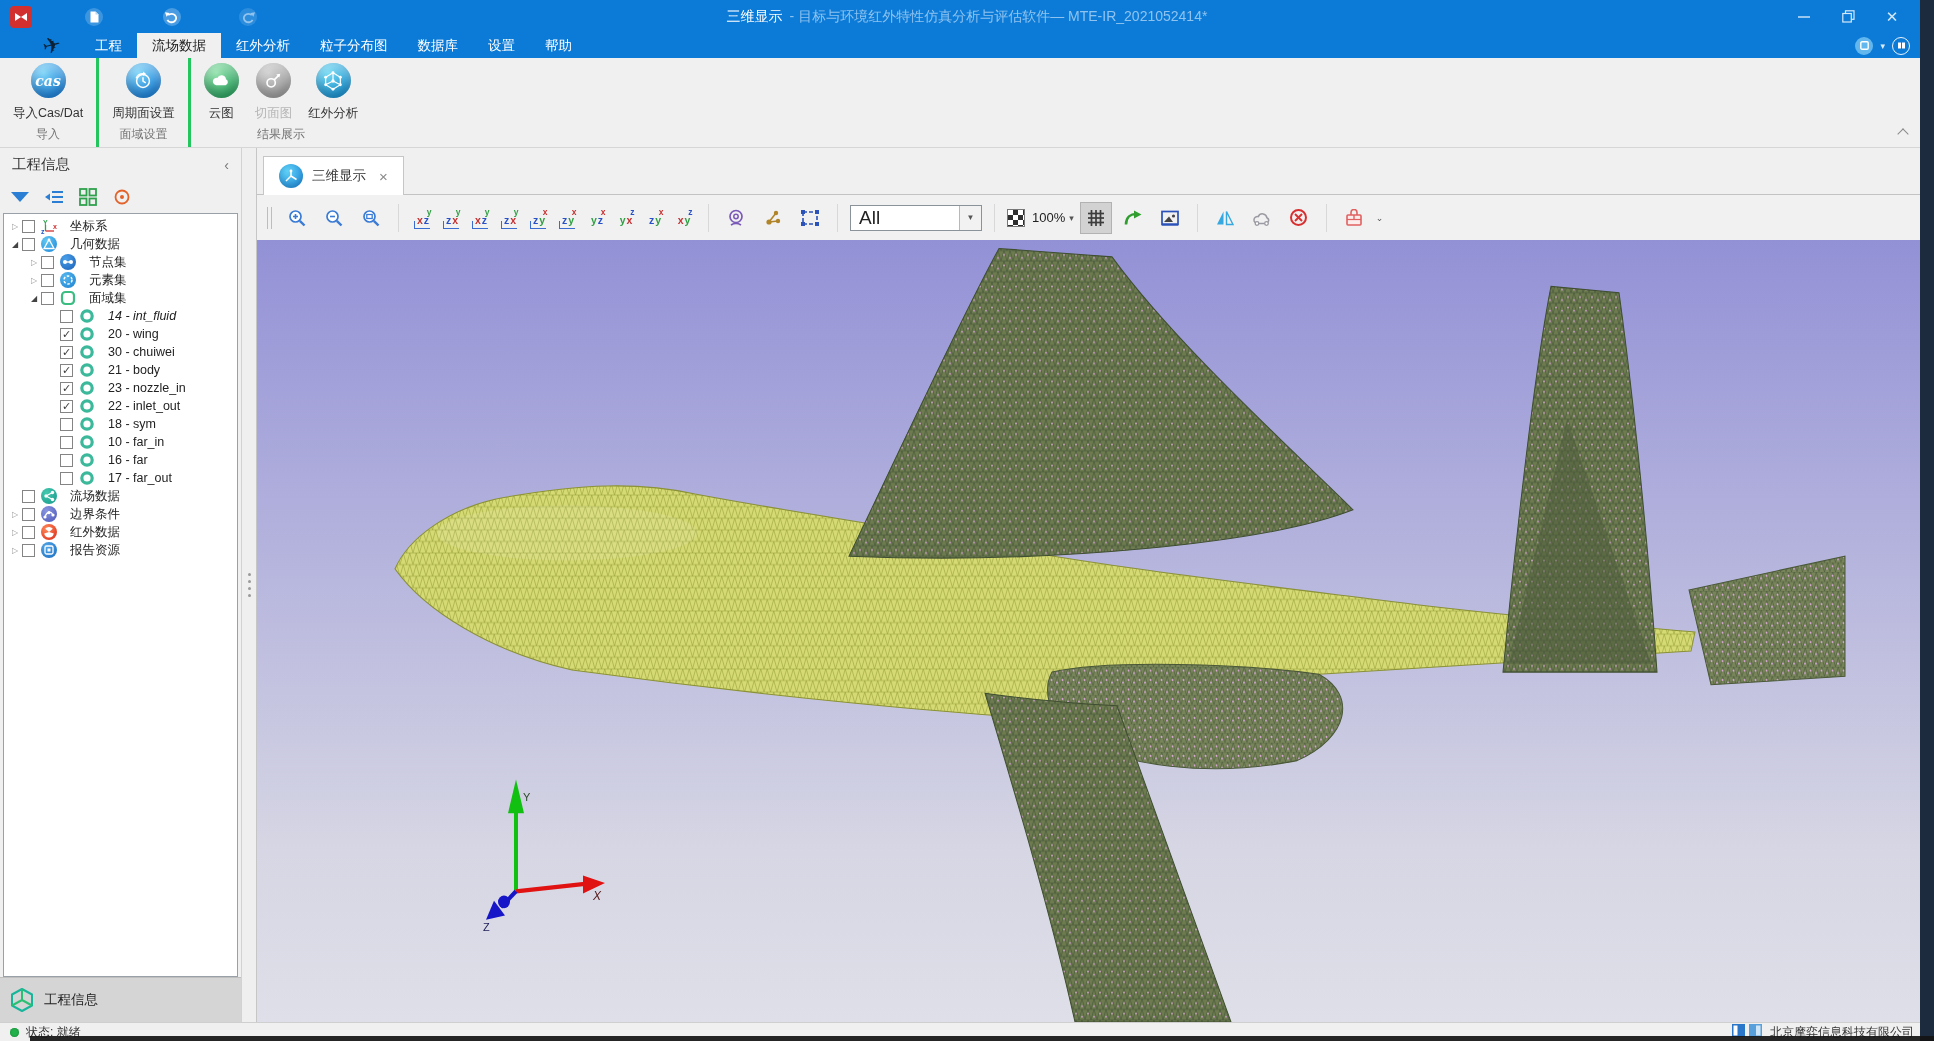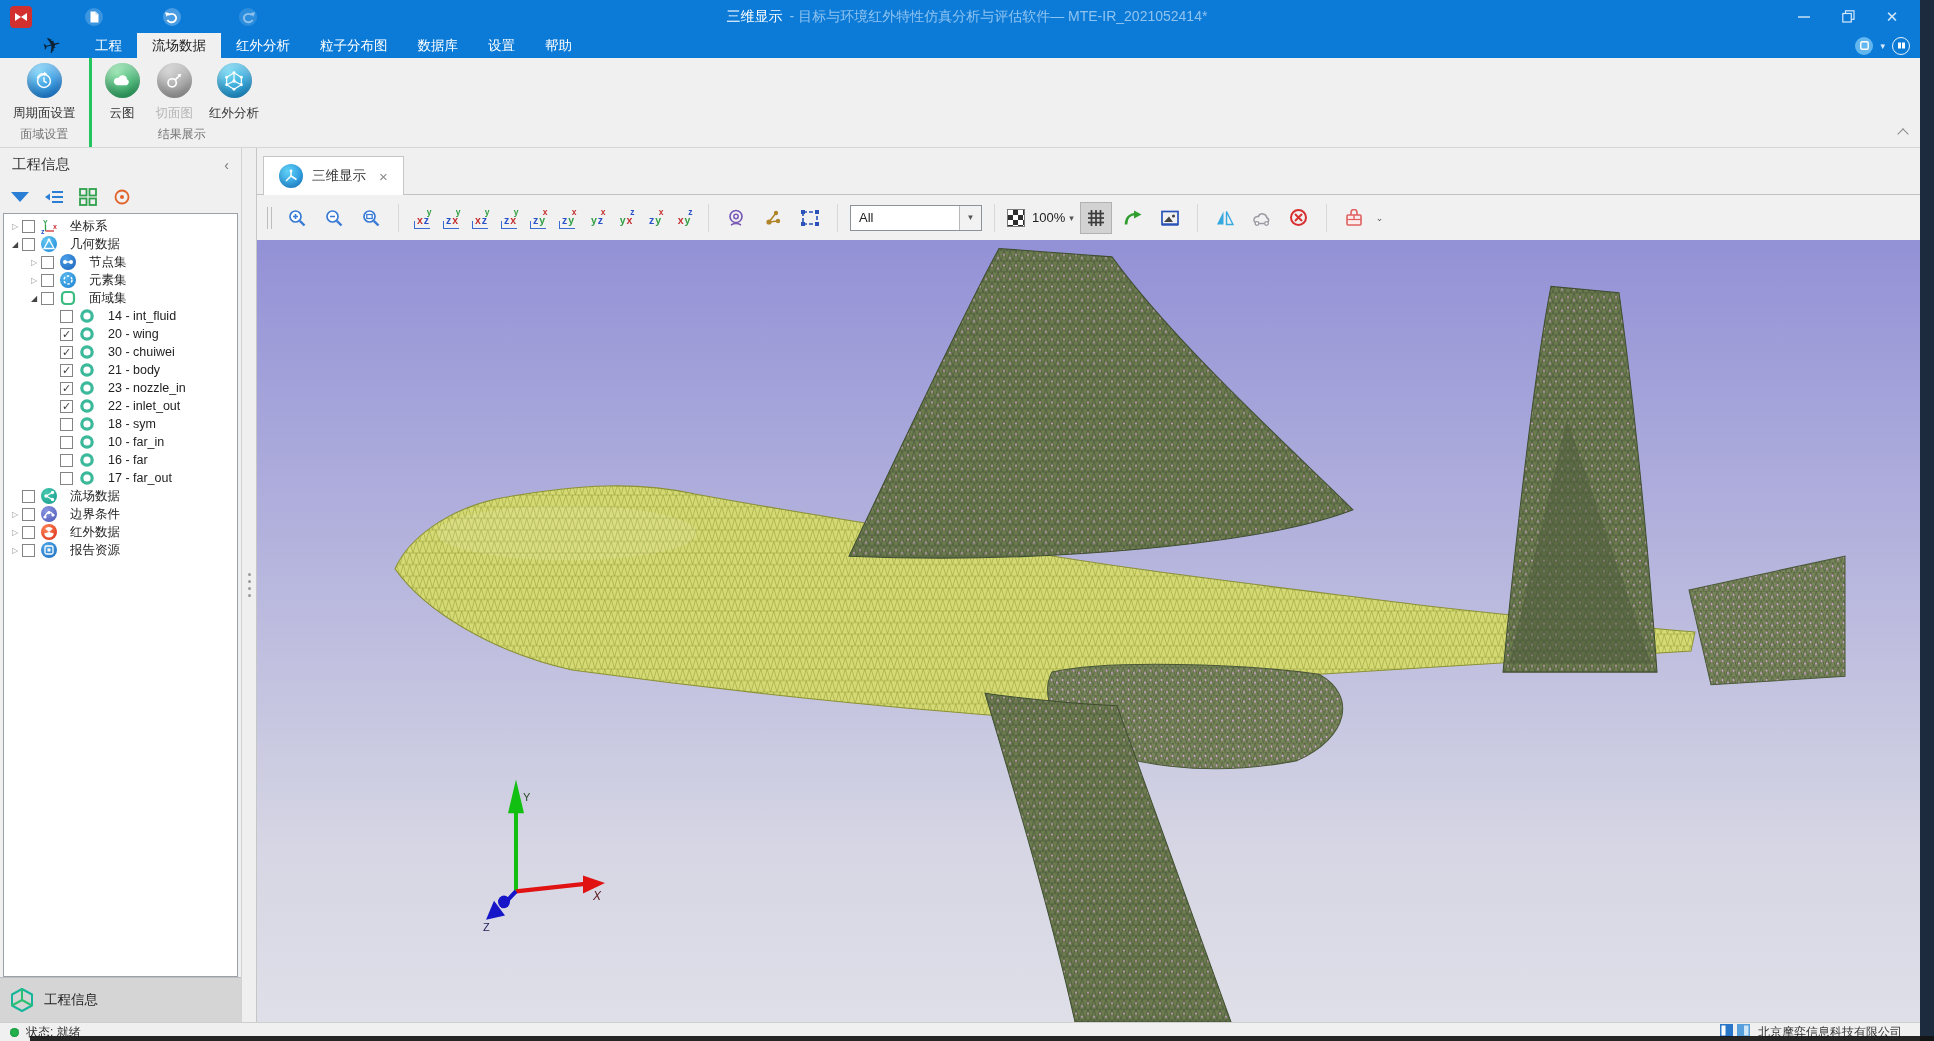--- a/index.html
+++ b/index.html
@@ -78,35 +78,35 @@
 .vt-handle{width:5px;height:22px;border-left:1px solid #bdbdbd;border-right:1px solid #bdbdbd;margin-right:3px}
 .vt-btn{width:30px;height:30px;border:none;background:transparent;display:flex;align-items:center;justify-content:center;padding:0}
 .vt-btn.pressed{background:#d2d2d2;outline:1px solid #b2b2b2}
 .vt-sep{width:1px;height:28px;background:#d8d8d8;margin:0 5px;flex:none}
 .vt-views{display:flex;gap:5px}
 .axicon{width:24px;height:24px;position:relative;text-align:center;padding-top:9px;font-weight:bold;font-size:10.5px;line-height:10px}
 .axicon b{font-style:normal;margin:0 .5px}
 .axicon .sup{position:absolute;top:1px;right:3px;font-size:8.5px}
 .axicon.planeview:after{content:"";position:absolute;left:3px;bottom:1px;width:15px;height:7px;border-left:1.5px solid #3a6bd0;border-bottom:1.5px solid #3a6bd0}
 .combo{display:flex;align-items:center;width:132px;height:26px;border:1px solid #8a929a;background:#fff}
-.combo-text{flex:1;padding-left:8px;font-size:13px;color:#222;text-align:left}
+.combo-text{flex:1;padding-left:8px;font-size:19px;color:#222;text-align:left}
 .combo-btn{width:22px;height:24px;display:flex;align-items:center;justify-content:center;background:#f2f2f2;border-left:1px solid #b8b8b8;font-size:8px;color:#555}
 .checker{width:18px;height:18px;border:1px solid #777;background-color:#fff;background-image:linear-gradient(45deg,#2e2e2e 25%,transparent 25%,transparent 75%,#2e2e2e 75%),linear-gradient(45deg,#2e2e2e 25%,#fff 25%,#fff 75%,#2e2e2e 75%);background-size:10px 10px;background-position:0 0,5px 5px}
 .vt-label{font-size:13px;color:#222;display:flex;align-items:center;gap:4px}
 .caret-dn{font-size:9px;color:#555}
 
 
 .viewport{flex:1;position:relative;background:linear-gradient(180deg,#9391d6 0%,#b9b8de 45%,#d6d6e4 78%,#dfdfe9 100%)}
 .viewport svg.scene{position:absolute;left:0;top:0;width:100%;height:100%}
 .message-bar{height:40px;background:#ebebeb;border-top:1px solid #cbcbcb;display:flex;align-items:center;padding-left:13px;font-size:13.5px;color:#444}
 
 
 .statusbar{position:absolute;left:0;right:0;bottom:0;height:19px;background:#f0f0f0;border-top:1px solid #cfcfcf;display:flex;align-items:center;font-size:12px;color:#333;padding:0 10px}
 .status-dot{width:9px;height:9px;border-radius:50%;background:#23b14c;box-shadow:inset 0 0 2px #0d7a2e;margin-right:7px}
-.sb-right{margin-left:auto;display:flex;align-items:center;gap:8px;margin-right:22px}
+.sb-right{margin-left:auto;display:flex;align-items:center;gap:8px;margin-right:10px}
 .sb-icons{display:flex;gap:4px}
 
 
 .right-edge{position:absolute;top:0;right:0;width:14px;height:100%;background:#1c2b3d;z-index:60}
 .bottom-edge{position:absolute;left:30px;right:0;bottom:0;height:5px;background:#141414;opacity:.92;z-index:61}
 </style>
 </head>
 <body>
 
 <div id="app">
@@ -184,20 +184,31 @@
           <svg width="9" height="9">
             <path d="M1 1.5 h3 v6 h-3 Z" fill="#fff"></path>
             <path d="M5 1.5 h3 v6 h-3 Z" fill="#fff"></path>
           </svg>
         </span>
     </div>
   </div>
 
   <div class="ribbon">
     <div class="rb-groups" id="ribbon-groups">
+        <div class="rb-group">
+          <div class="rb-row">
+            <div class="rb-btn">
+              <span class="rb-circle tone-blue">
+                <span class="cas-txt">cas</span>
+              </span>
+              <span class="rb-label">导入Cas/Dat</span>
+            </div>
+          </div>
+          <div class="rb-group-label">导入</div>
+        </div>
         <div class="rb-group">
           <div class="rb-row">
             <div class="rb-btn">
               <span class="rb-circle tone-blue">
                 <svg width="22" height="22" viewBox="0 0 24 24">
                   <g fill="none" stroke="#fff">
                     <circle cx="12" cy="12" r="7" stroke-width="1.6"></circle>
                     <path d="M12 8 v4 l3 2" stroke-width="1.6"></path>
                     <path d="M4.5 9 A8 8 0 0 1 12 4" stroke-width="1.4"></path>
                   </g>
@@ -349,21 +360,21 @@
           <div class="trow" style="padding-left: 23px;">
             <span class="texp open">◢</span>
             <span class="tcb"></span>
             <span class="tic">
               <svg width="16" height="16">
                 <rect x="2" y="2" width="12" height="12" rx="3.5" fill="none" stroke="#3bbd82" stroke-width="2.2"></rect>
               </svg>
             </span>
             <span class="tlabel">面域集</span>
           </div>
-          <div class="trow" style="padding-left: 42px;">
+          <div class="trow" style="padding-left: 42px; font-style: italic;">
             <span class="texp"></span>
             <span class="tcb"></span>
             <span class="tic">
               <svg width="16" height="16">
                 <circle cx="8" cy="8" r="5.2" fill="none" stroke="#3cb89a" stroke-width="3.2"></circle>
               </svg>
             </span>
             <span class="tlabel">14 - int_fluid</span>
           </div>
           <div class="trow" style="padding-left: 42px;">

